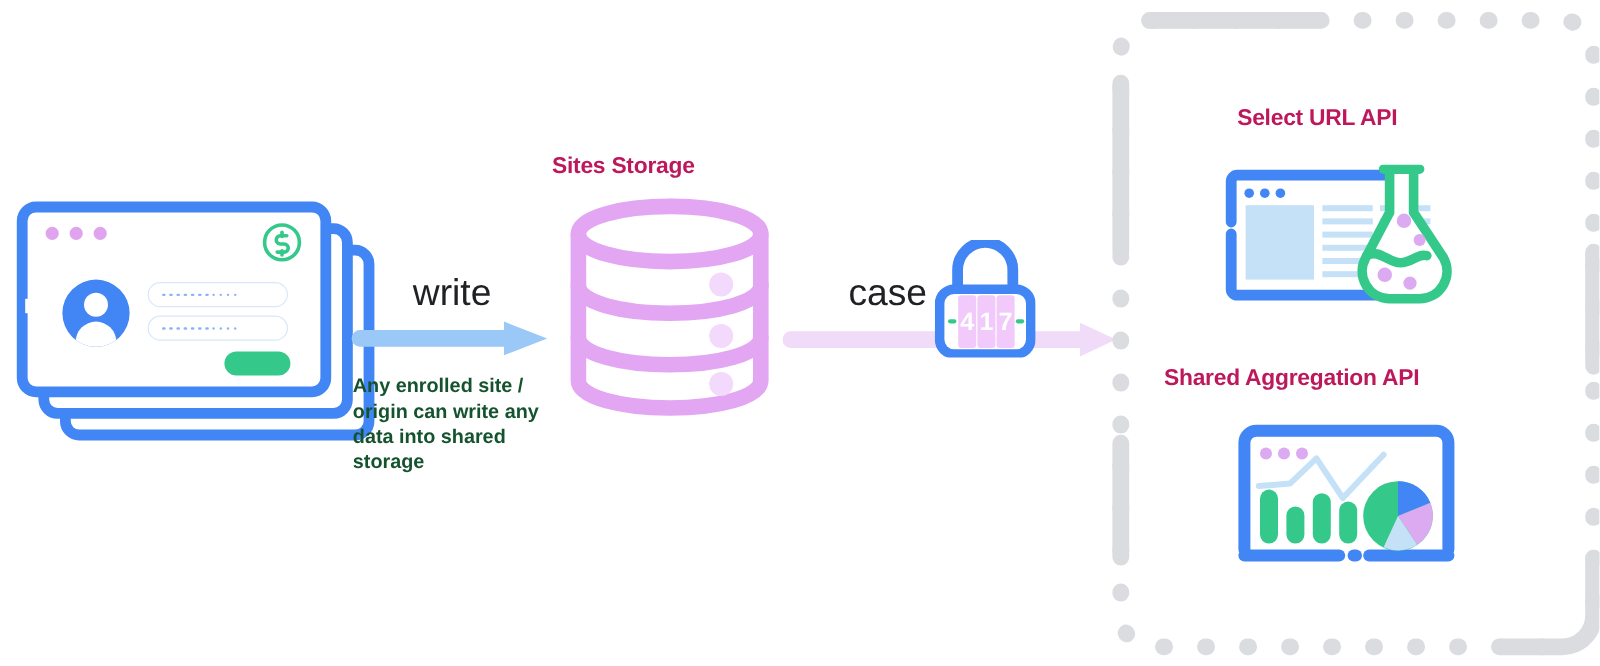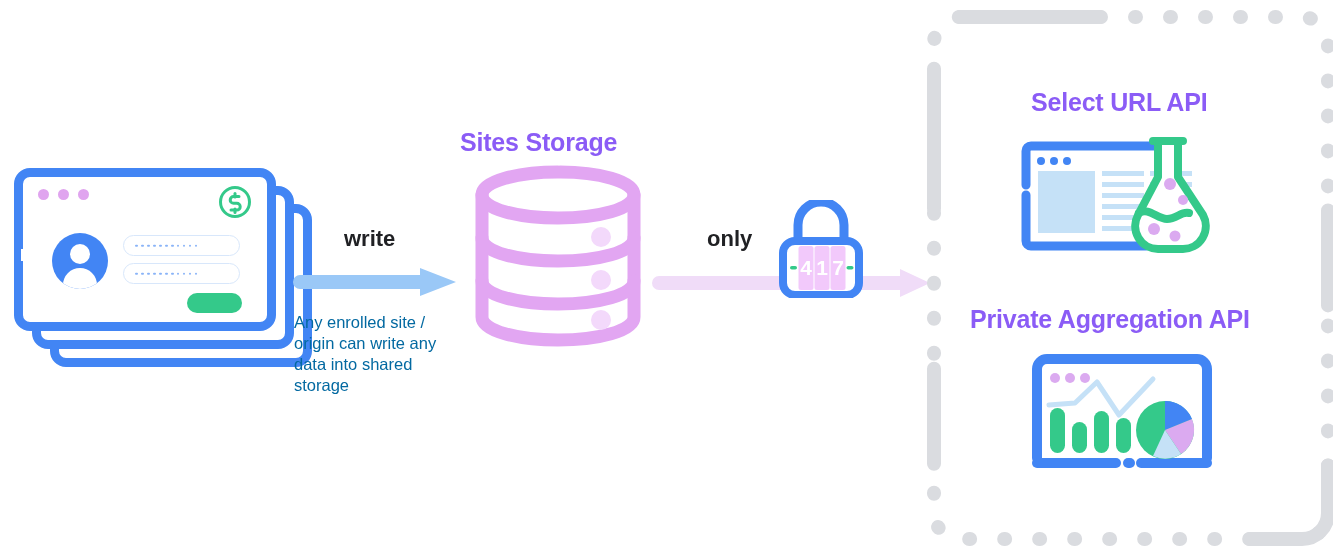--- a/index.html
+++ b/index.html
@@ -17,38 +17,38 @@
   }
   .stage {
     position: absolute;
     inset: 0;
   }
 
   
   .heading {
     position: absolute;
     font-weight: 700;
-    font-size: 25px;
+    font-size: 19px;
     letter-spacing: -0.2px;
-    color: #8b5cf6;
+    color: #be185d;
     white-space: nowrap;
   }
   .arrow-label {
     position: absolute;
-    font-size: 22px;
-    font-weight: 700;
+    font-size: 31px;
+    font-weight: 400;
     color: #202124;
     white-space: nowrap;
   }
   .caption {
     position: absolute;
     font-size: 16.5px;
     line-height: 21px;
-    font-weight: 400;
-    color: #0369a1;
+    font-weight: 700;
+    color: #14532d;
   }
 
   
   #site-stack { position: absolute; left: 14px; top: 168px; width: 300px; height: 200px; }
   .win-back {
     position: absolute;
     border: 9px solid #4285f4;
     border-radius: 16px;
     background: #ffffff;
     box-sizing: border-box;
@@ -235,21 +235,21 @@
         <path d="M14 73 L14 116 C14 130 50 139 90 139 C130 139 166 130 166 116 L166 73"></path>
 
         <path d="M14 116 L14 152 C14 166 50 175 90 175 C130 175 166 166 166 152 L166 116"></path>
       </g>
       <circle cx="133" cy="72" r="10" fill="#f3d9fb"></circle>
       <circle cx="133" cy="115" r="10" fill="#f3d9fb"></circle>
       <circle cx="133" cy="155" r="10" fill="#f3d9fb"></circle>
     </svg>
   </div>
 
-  <div class="arrow-label" style="left:707px; top:226px;">only</div>
+  <div class="arrow-label" style="left:707px; top:226px;">case</div>
 
   <div id="read-arrow">
     <svg width="280" height="30" viewBox="0 0 280 30">
       <path d="M7 8 H248 V1 L278 15 L248 29 V22 H7 a7 7 0 0 1 0 -14 Z" fill="#f0dcf8"></path>
     </svg>
   </div>
 
   <div id="lock">
     <svg width="84" height="98" viewBox="0 0 84 98">
 
@@ -315,21 +315,21 @@
 
       <path d="M136 4 H166 M141 4 V40 L121 78 a23 23 0 0 0 20 34 h25 a23 23 0 0 0 20 -34 L161 40 V4" fill="#ffffff" stroke="#34c98a" stroke-width="8" stroke-linejoin="round" stroke-linecap="round"></path>
       <path d="M122 76 c10 -6 18 6 28 6 c10 0 14 -8 22 -6" fill="none" stroke="#34c98a" stroke-width="8" stroke-linecap="round"></path>
       <circle cx="153" cy="47" r="6" fill="#dbaaf0"></circle>
       <circle cx="166" cy="63" r="5" fill="#dbaaf0"></circle>
       <circle cx="137" cy="92" r="6" fill="#dbaaf0"></circle>
       <circle cx="158" cy="99" r="5.5" fill="#dbaaf0"></circle>
     </svg>
   </div>
 
-  <div class="heading" id="private-agg-title">Private Aggregation API</div>
+  <div class="heading" id="private-agg-title">Shared Aggregation API</div>
 
   <div id="private-agg-icon">
     <svg width="182" height="122" viewBox="0 0 182 122">
 
       <g fill="none" stroke="#4285f4" stroke-width="10" stroke-linecap="round">
         <path d="M6 105 V16 a10 10 0 0 1 10 -10 H166 a10 10 0 0 1 10 10 V105"></path>
         <path d="M6 110 H85"></path>
         <path d="M97 110 H99"></path>
         <path d="M110 110 H176"></path>
       </g>

